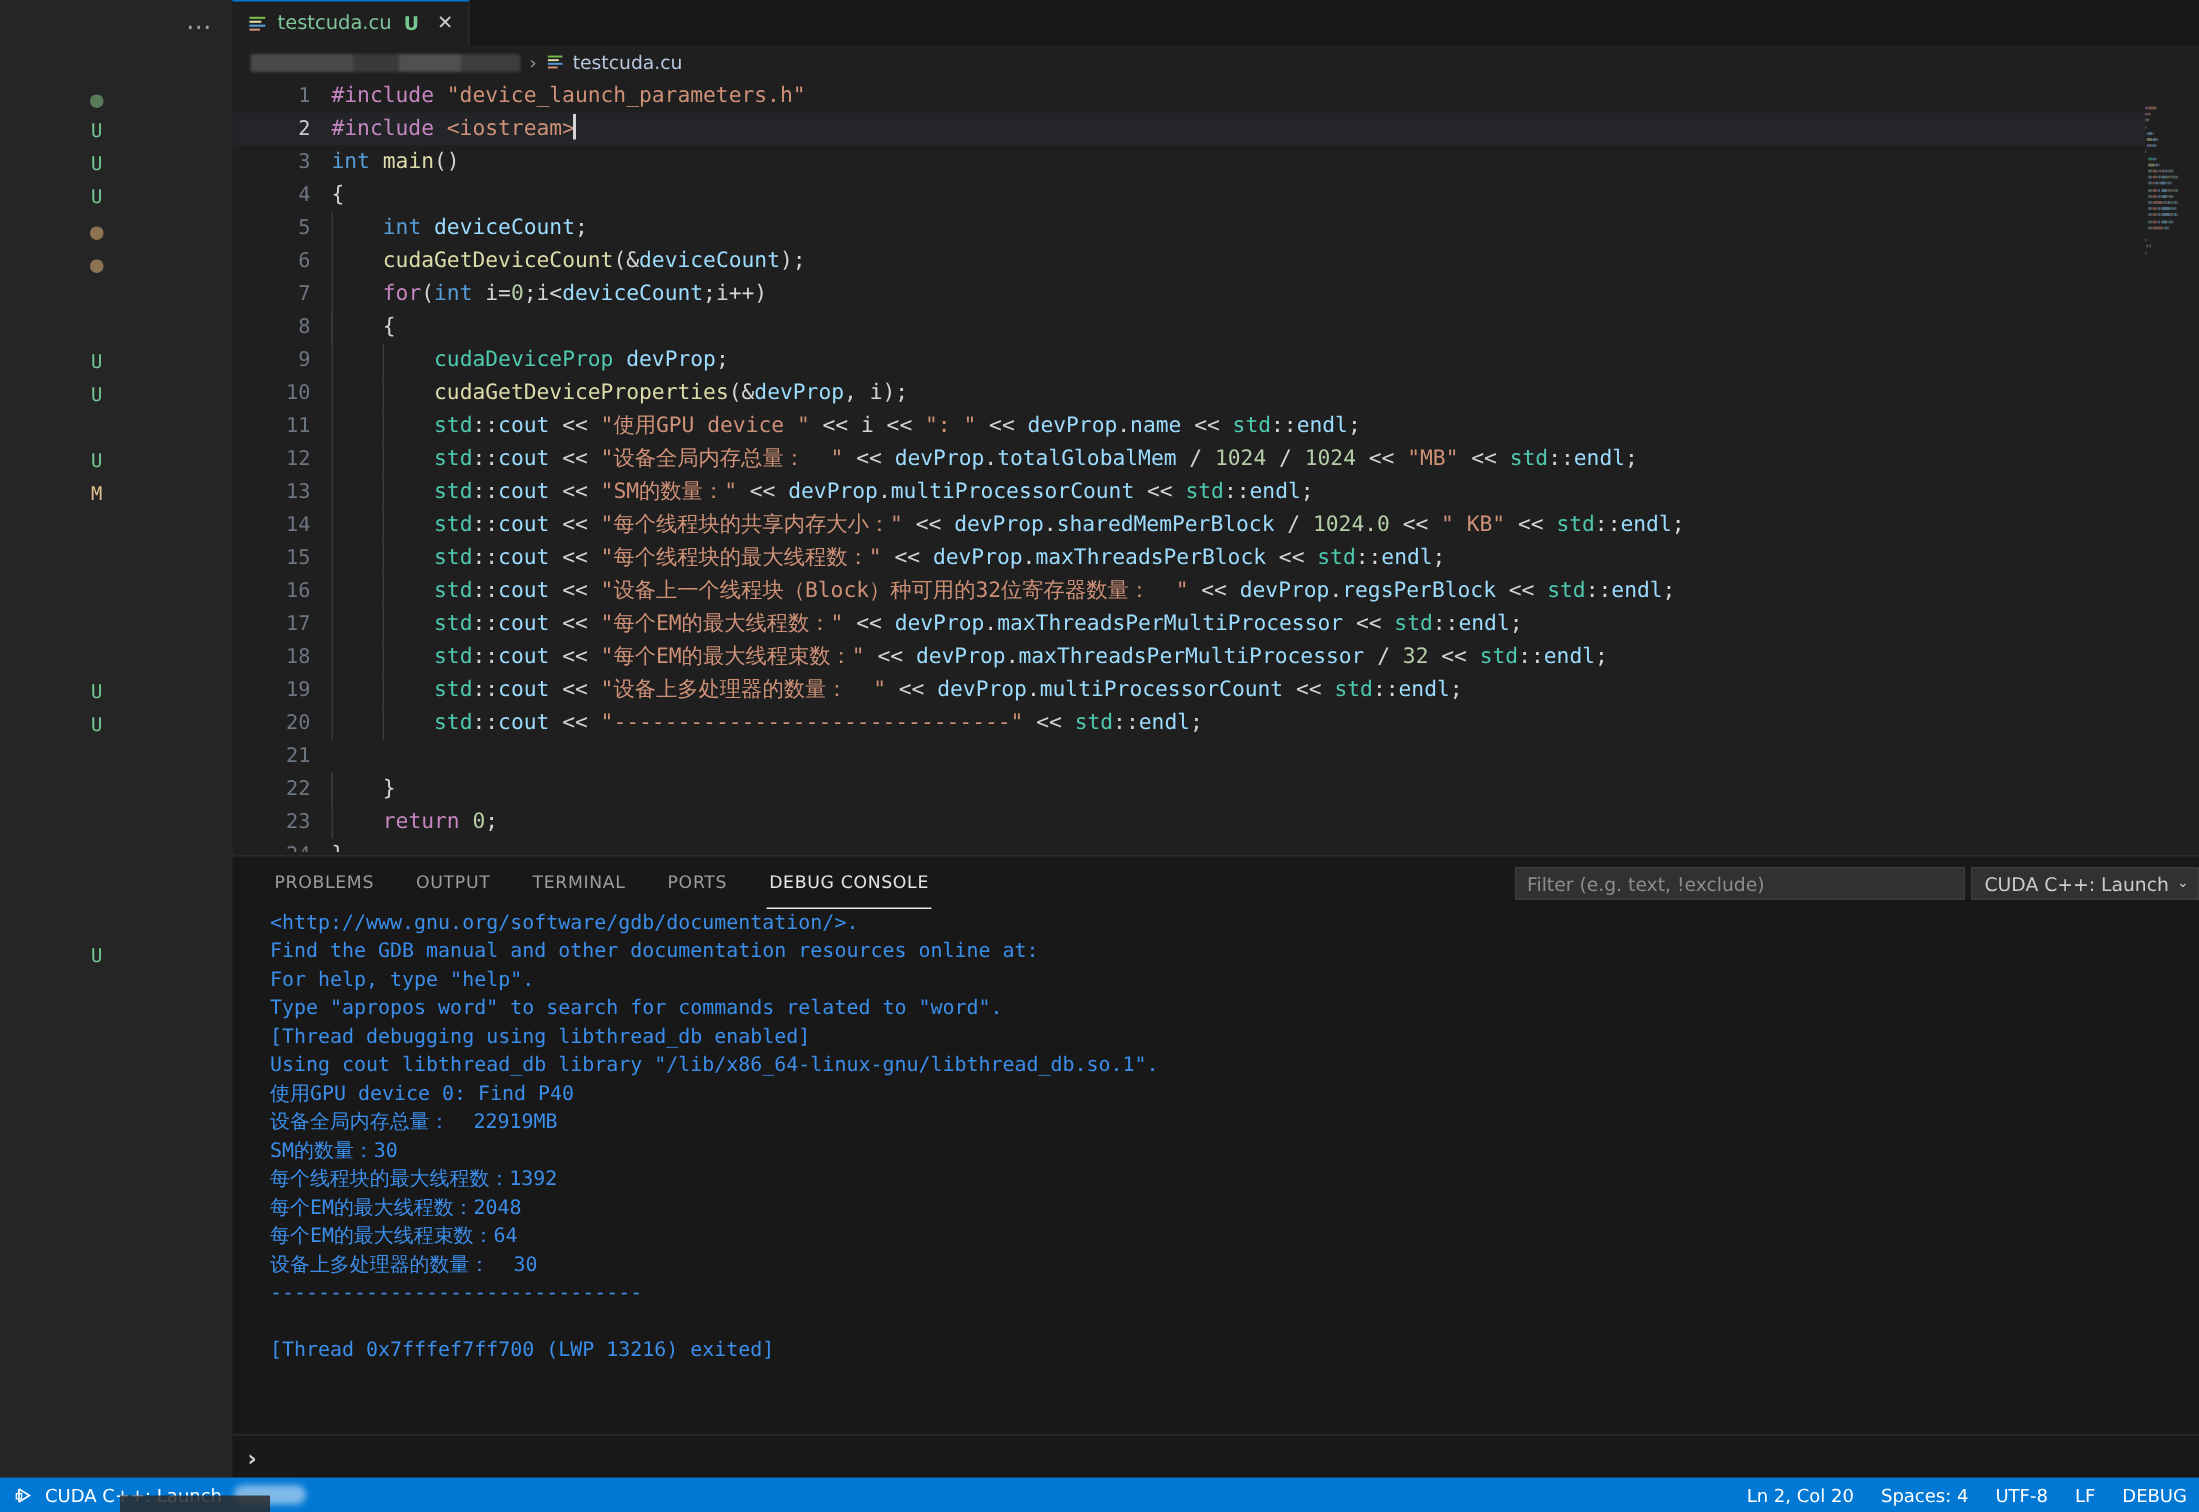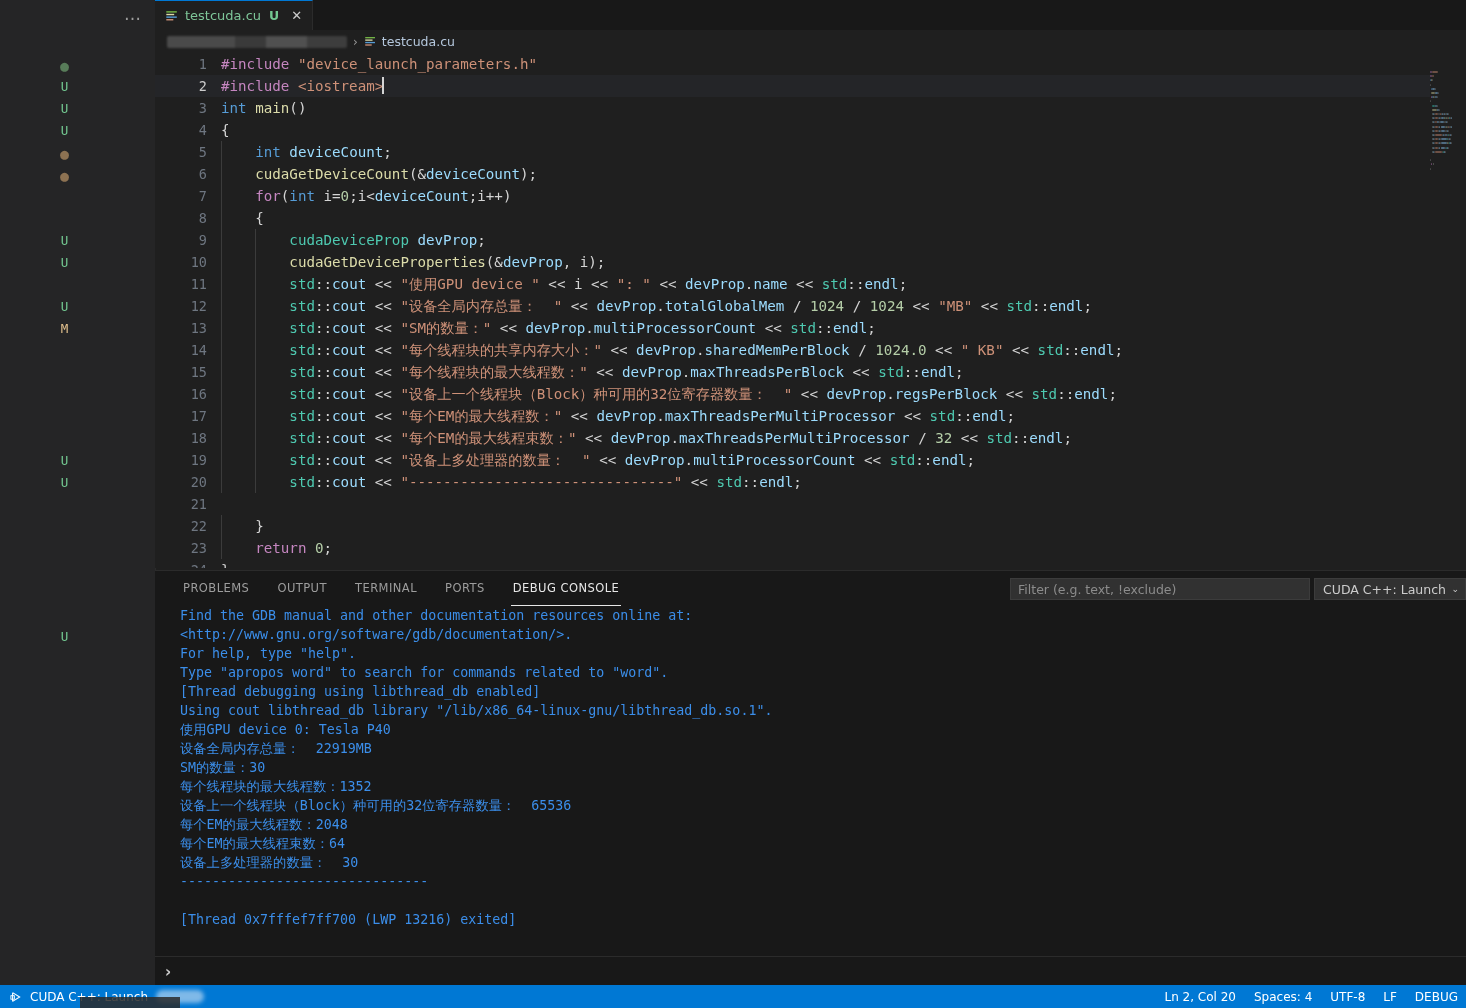--- a/index.html
+++ b/index.html
@@ -487,31 +487,30 @@
       <div class="filter-box">
         <input type="text" placeholder="Filter (e.g. text, !exclude)" style="">
       </div>
       <div class="launch-select">
         <span>CUDA C++: Launch</span>
         <span class="chev">⌄</span>
       </div>
     </div>
 
     <div class="console" id="console-output">
+        <div>&lt;http://www.gnu.org/software/gdb/documentation/&gt;.</div>
         <div>Find the GDB manual and other documentation resources online at:</div>
-        <div>&lt;http://www.gnu.org/software/gdb/documentation/&gt;.</div>
         <div>For help, type "help".</div>
         <div>Type "apropos word" to search for commands related to "word".</div>
         <div>[Thread debugging using libthread_db enabled]</div>
         <div>Using cout libthread_db library "/lib/x86_64-linux-gnu/libthread_db.so.1".</div>
-        <div>使用GPU device 0: Tesla P40</div>
+        <div>使用GPU device 0: Find P40</div>
         <div>设备全局内存总量：  22919MB</div>
         <div>SM的数量：30</div>
-        <div>每个线程块的最大线程数：1352</div>
-        <div>设备上一个线程块（Block）种可用的32位寄存器数量：  65536</div>
+        <div>每个线程块的最大线程数：1392</div>
         <div>每个EM的最大线程数：2048</div>
         <div>每个EM的最大线程束数：64</div>
         <div>设备上多处理器的数量：  30</div>
         <div>-------------------------------</div>
         <div>&nbsp;</div>
         <div>[Thread 0x7fffef7ff700 (LWP 13216) exited]</div>
       </div>
 
     <div class="console-input">
       <span class="console-caret">›</span>

